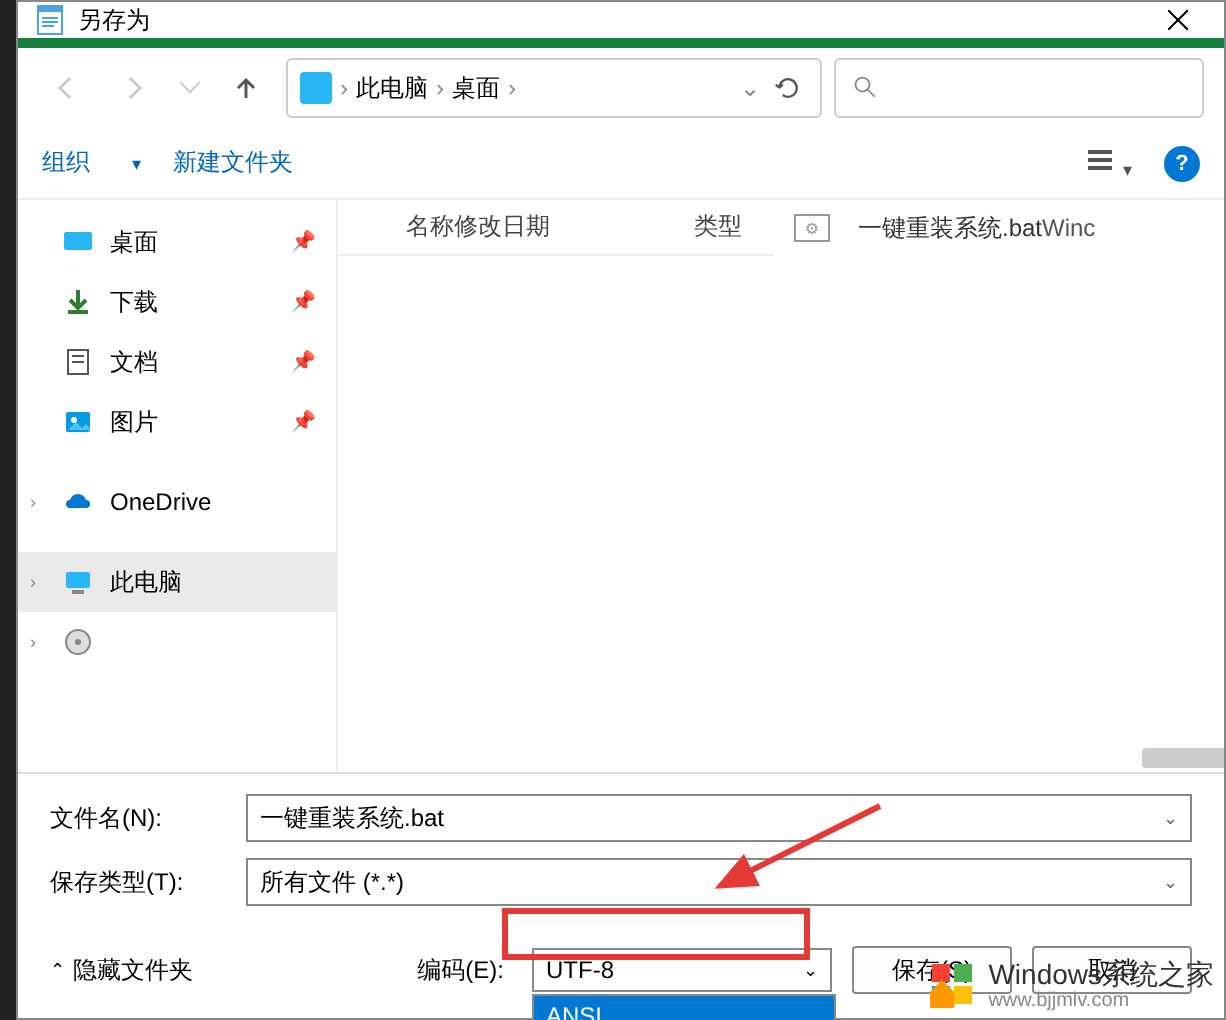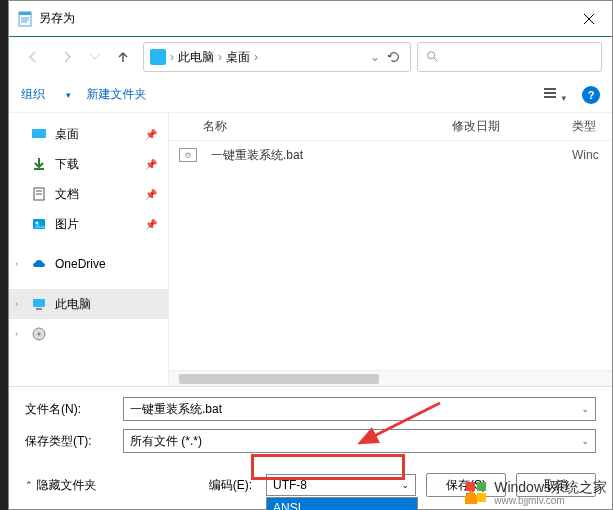--- a/index.html
+++ b/index.html
@@ -1,18 +1,18 @@
 <!DOCTYPE html>
 <html><head>
 <meta charset="utf-8">
 <style>
 *{box-sizing:border-box;margin:0;padding:0;font-family:"Microsoft YaHei","Segoe UI",Arial,sans-serif;font-size:12px}
 body{background:#f5f5f5;width:613px;height:510px;overflow:hidden;position:relative}
 .dialog{position:absolute;left:8px;top:0;right:0;bottom:0;background:#fff;border:1px solid #888;display:flex;flex-direction:column}
-.titlebar{height:36px;display:flex;align-items:center;padding:0 0 0 8px;border-bottom:1px solid #15803d}
+.titlebar{height:23px;display:flex;align-items:center;padding:0 0 0 8px;border-bottom:5px solid #15803d}
 .titlebar .icon{width:16px;height:16px;margin-right:6px}
 .titlebar .title{flex:1;font-size:12px}
 .titlebar .close{width:46px;height:32px;display:flex;align-items:center;justify-content:center}
 .navrow{height:40px;display:flex;align-items:center;padding:4px 10px;gap:6px}
 .navbtn{width:28px;height:28px;display:flex;align-items:center;justify-content:center;color:#555;border-radius:2px}
 .navbtn.disabled{color:#ccc}
 .breadcrumb{flex:1;height:30px;border:1px solid #ccc;display:flex;align-items:center;padding:0 6px;gap:4px;border-radius:3px}
 .bc-icon{width:16px;height:16px;background:#29b6f6;border-radius:2px}
 .bc-sep{color:#888}
 .bc-refresh{width:20px;display:flex;justify-content:center;color:#555}
@@ -22,21 +22,21 @@
 .toolbar .spacer{flex:1}
 .icongray{color:#555}
 .helpicon{width:18px;height:18px;border-radius:50%;background:#0078d4;color:#fff;display:flex;align-items:center;justify-content:center;font-weight:bold;font-size:11px}
 .body{flex:1;display:flex;overflow:hidden}
 .sidebar{width:160px;border-right:1px solid #eee;padding:6px 0;overflow:hidden}
 .side-item{height:30px;display:flex;align-items:center;padding:0 8px 0 22px;gap:8px;position:relative}
 .side-item.sel{background:#eaeaea}
 .side-item .expander{position:absolute;left:6px;color:#888;font-size:9px}
 .side-item .pin{position:absolute;right:10px;color:#999;font-size:10px}
 .side-icon{width:16px;height:16px;display:inline-flex;align-items:center;justify-content:center}
-.content{flex:1;display:flex;flex-direction:column;overflow:hidden}
+.content{flex:1;display:flex;overflow:hidden}
 .headers{height:28px;display:flex;align-items:center;border-bottom:1px solid #eee;color:#444;padding-left:10px}
 .col-name{flex:1;padding-left:24px}
 .col-date{width:120px}
 .col-type{width:40px}
 .filerow{height:28px;display:flex;align-items:center;padding-left:10px;color:#333}
 .filerow .ficon{width:18px;height:14px;border:1px solid #999;margin-right:14px;font-size:8px;display:flex;align-items:center;justify-content:center;color:#999}
 .filerow .fname{flex:1}
 .filerow .fdate{width:120px;color:#555}
 .filerow .ftype{width:40px;color:#555}
 .scrollbar{height:16px;border-top:1px solid #eee;background:#f8f8f8;position:relative;margin-top:auto}

